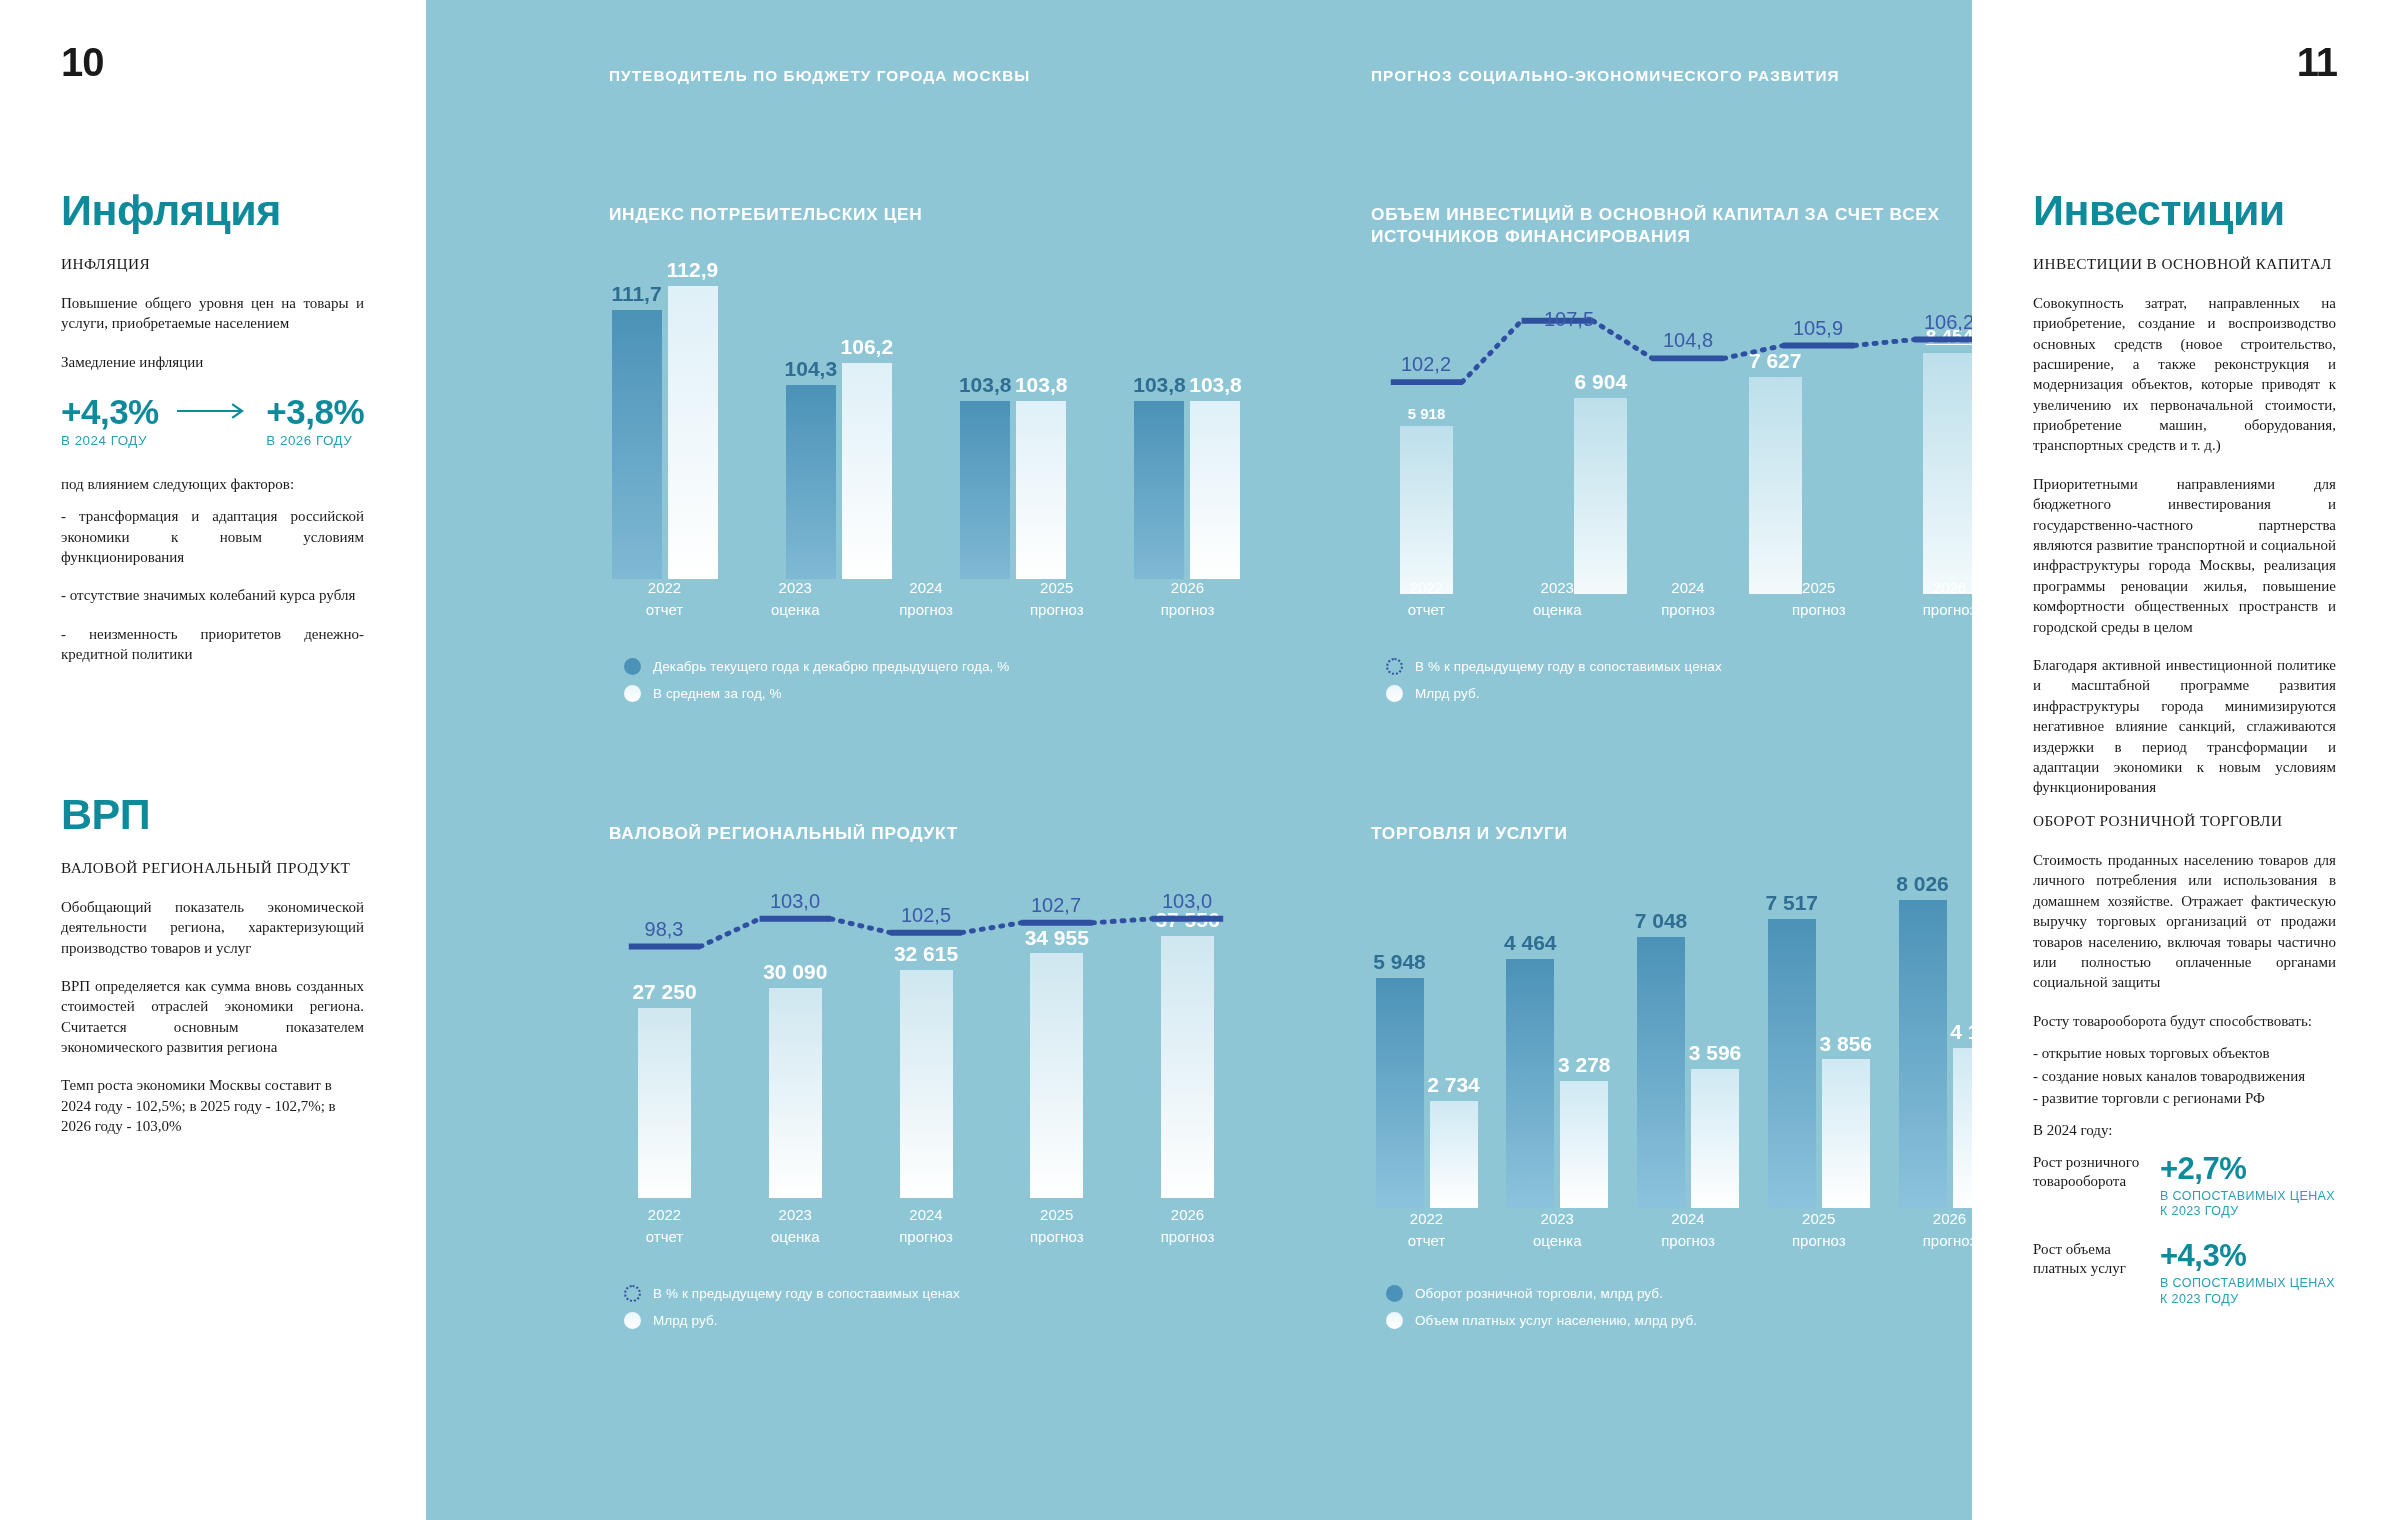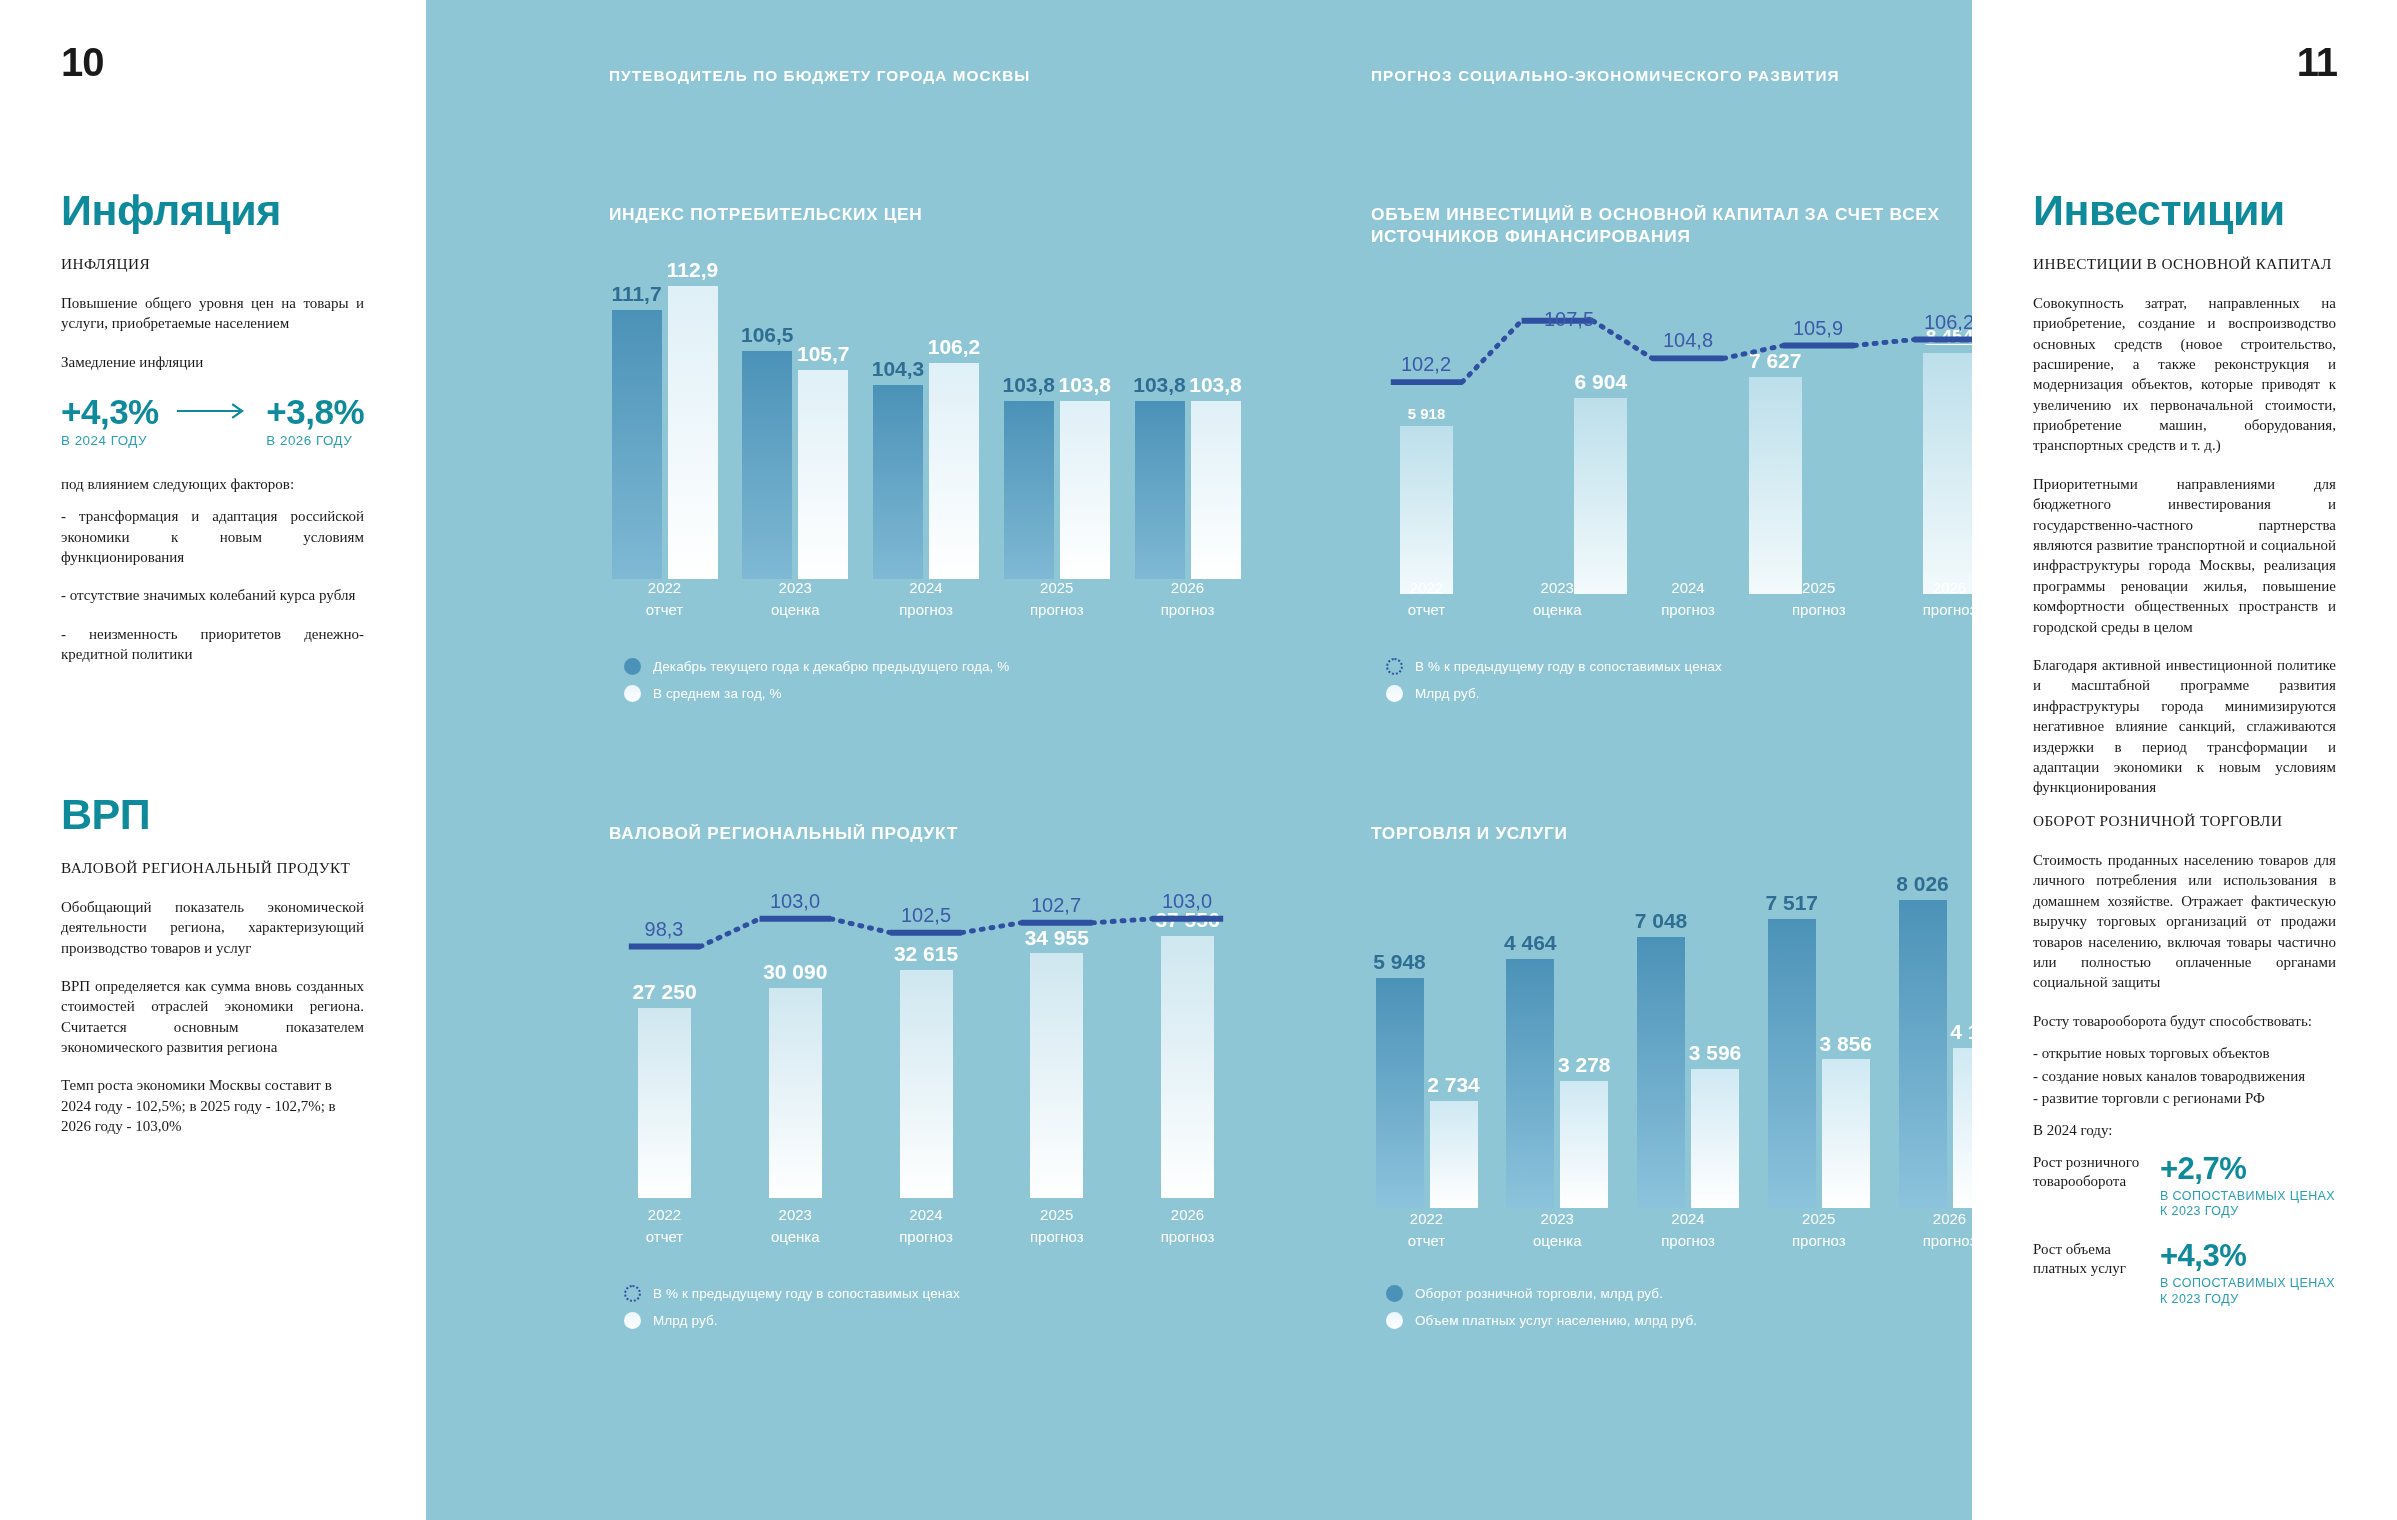--- a/index.html
+++ b/index.html
@@ -300,28 +300,20 @@
 
           <div class="grp" style="width:111px; gap:6px;">
             <div class="bar" style="width:50px; height:269px; background:linear-gradient(#4b92b8,#7fb9d4);">
               <div class="vlabel" style="bottom:273px; color:#2f6e92; font-size:21px;">111,7</div>
             </div>
             <div class="bar" style="width:50px; height:293px; background:linear-gradient(#dff0f7,#ffffff);">
               <div class="vlabel" style="bottom:297px; color:#ffffff; font-size:21px;">112,9</div>
             </div>
           </div>
 
-          <div class="grp" style="width:111px; gap:6px;">
-            <div class="bar" style="width:50px; height:228px; background:linear-gradient(#4b92b8,#7fb9d4);">
-              <div class="vlabel" style="bottom:232px; color:#2f6e92; font-size:21px;">106,5</div>
-            </div>
-            <div class="bar" style="width:50px; height:209px; background:linear-gradient(#dff0f7,#ffffff);">
-              <div class="vlabel" style="bottom:213px; color:#ffffff; font-size:21px;">105,7</div>
-            </div>
-          </div>
 
           <div class="grp" style="width:111px; gap:6px;">
             <div class="bar" style="width:50px; height:194px; background:linear-gradient(#4b92b8,#7fb9d4);">
               <div class="vlabel" style="bottom:198px; color:#2f6e92; font-size:21px;">104,3</div>
             </div>
             <div class="bar" style="width:50px; height:216px; background:linear-gradient(#dff0f7,#ffffff);">
               <div class="vlabel" style="bottom:220px; color:#ffffff; font-size:21px;">106,2</div>
             </div>
           </div>
 

